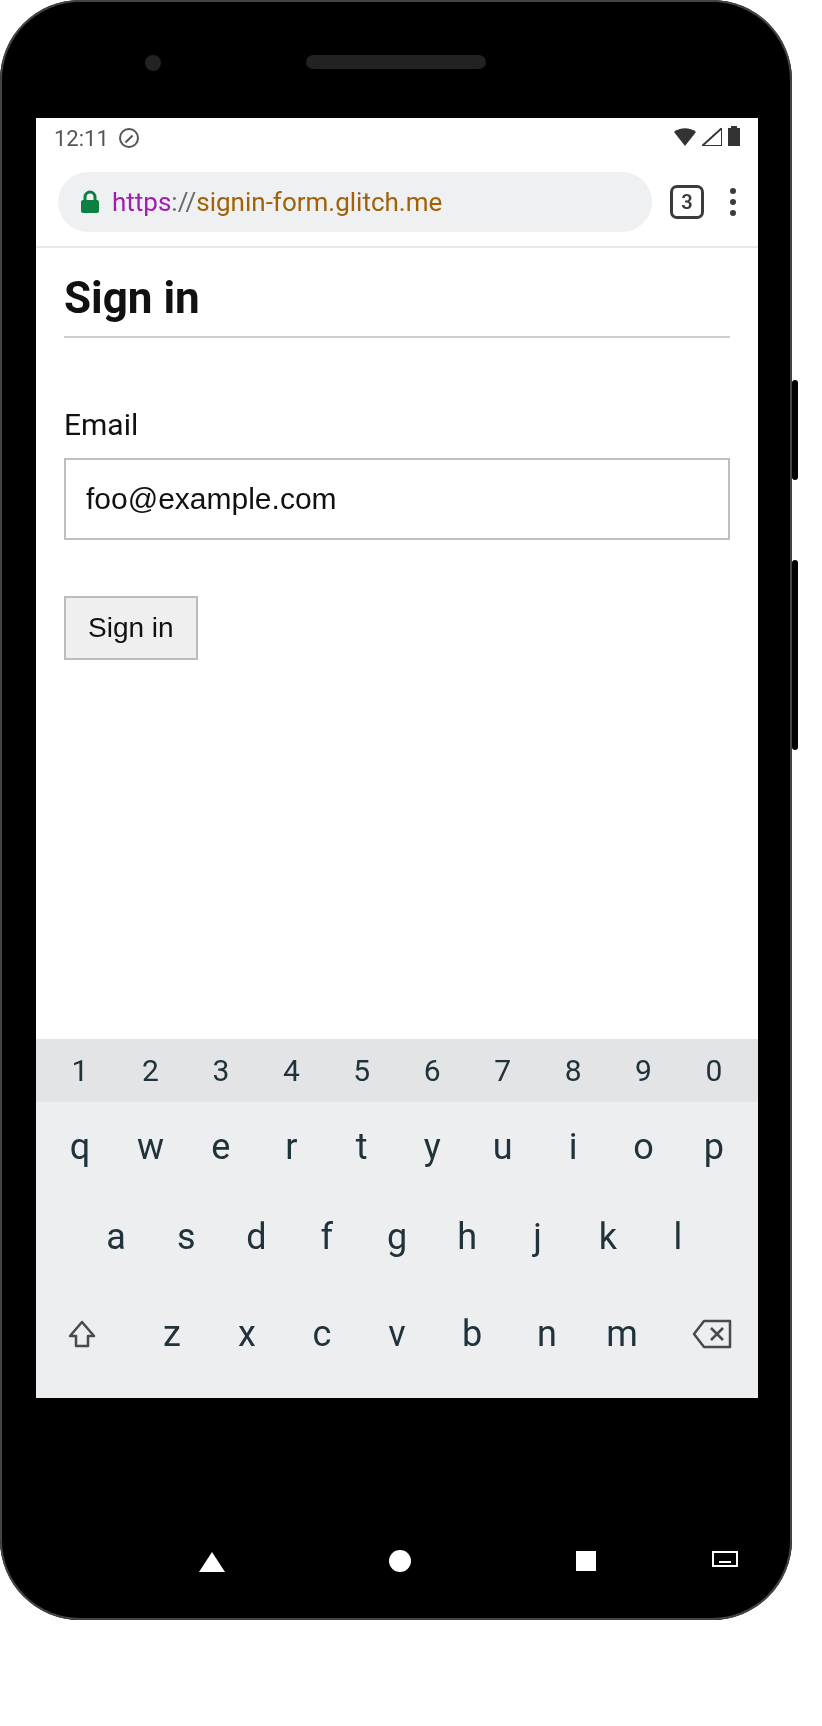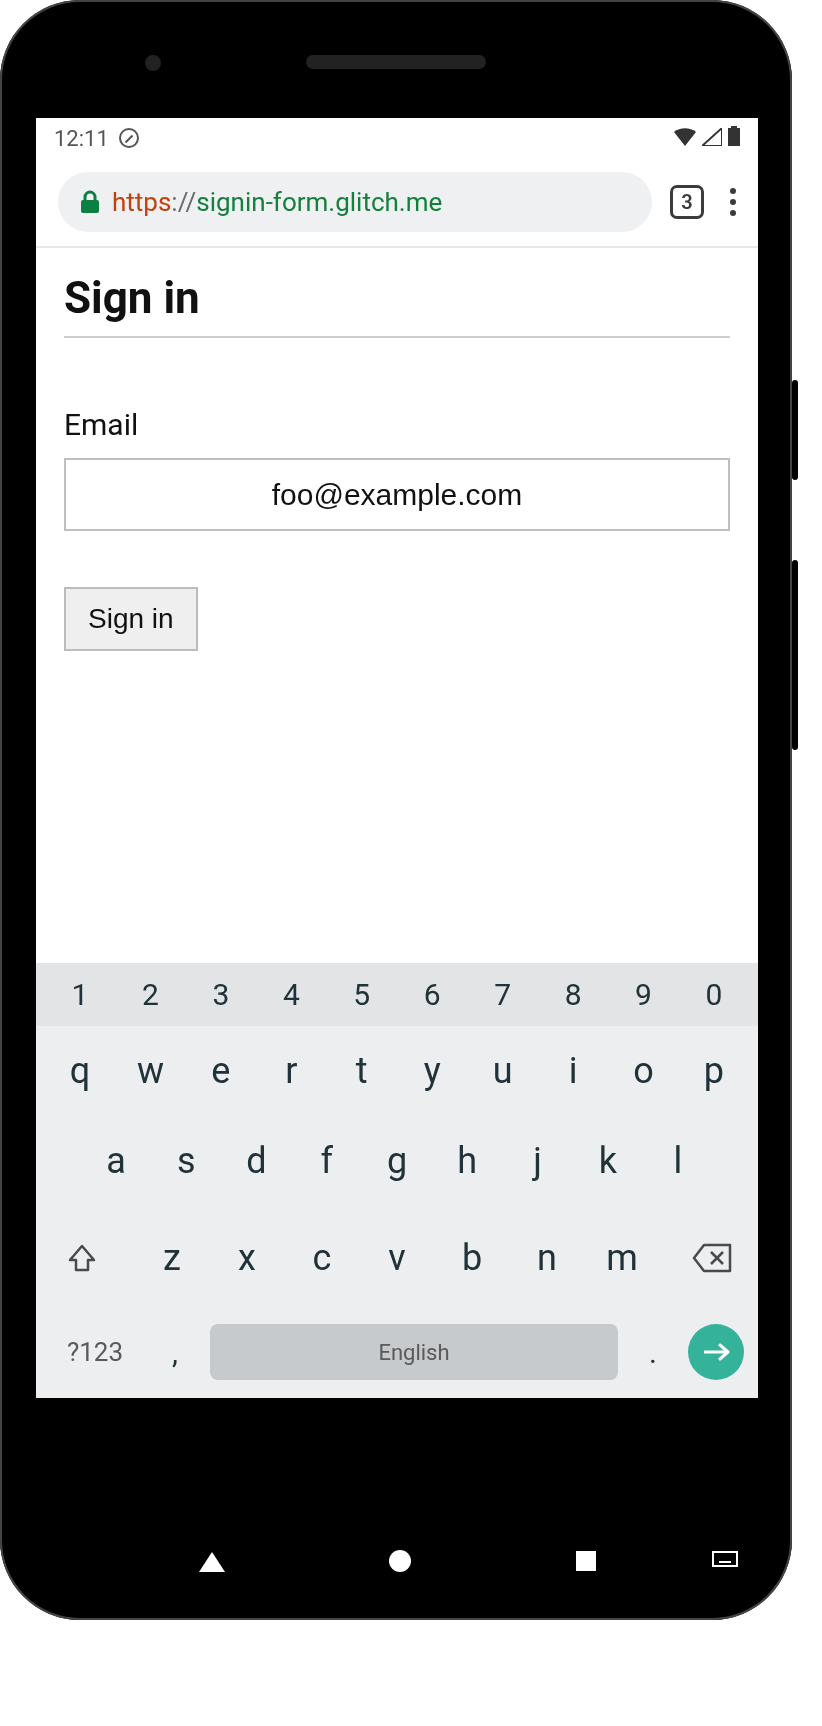--- a/index.html
+++ b/index.html
@@ -84,23 +84,23 @@
     height:60px;
     background:#eef0f2;
     border-radius:30px;
     display:flex;
     align-items:center;
     padding:0 22px;
     gap:12px;
     font-size:26px;
   }
   .lock-icon svg { display:block; }
-  .url-scheme { color:#c2410c;text-align:right; }
+  .url-scheme { color:#a21caf;text-align:right; }
   .url-sep { color:#6a6a6a; }
-  .url-host { color:#15803d; }
+  .url-host { color:#a16207; }
   .tab-count {
     width:34px; height:34px;
     border:3px solid #3b3b3b;
     border-radius:7px;
     display:flex; align-items:center; justify-content:center;
     font-size:20px; font-weight:600; color:#3b3b3b;
   }
   .dots { display:flex; flex-direction:column; gap:5px; padding:0 8px;}
   .dots span { width:6px; height:6px; background:#3b3b3b; border-radius:50%; }
 
@@ -113,28 +113,27 @@
     font-weight:700;
     margin: 6px 0 12px 0;
     color:#111;
   }
   .title-rule { border:none; border-top:2px solid #cfcfcf; margin:0; }
 
   .form-group { margin-top:69px; }
   .form-label { font-size:30px; color:#111; display:block; margin-bottom:16px; }
   .text-input {
     width:100%;
-    height:73px;
+    height:82px;
     border:2px solid #bfbfbf;
     background:#fff;
     padding:0 20px;
     font-size:30px;
     color:#111;
     outline:none;
-    text-align:center;
   }
   .text-input.focused { border:2px solid #e5a33a; }
   .dots-mask { letter-spacing:4px; font-size:22px; font-weight:700; color:#111; }
 
   .signin-btn {
     margin-top:56px;
     background:#efefef;
     border:2px solid #bcbcbc;
     font-size:28px;
     color:#111;
@@ -305,32 +304,20 @@
           <span class="k">c</span>
           <span class="k">v</span>
           <span class="k">b</span>
           <span class="k">n</span>
           <span class="k">m</span>
         </div>
         <span class="bksp-key">
           <svg width="40" height="30" viewBox="0 0 40 30">
               <path d="M12 2 L38 2 L38 28 L12 28 L2 15 Z" fill="none" stroke="#4a4a4a" stroke-width="2.5" stroke-linejoin="round"></path>
               <path d="M19 9 L31 21 M31 9 L19 21" stroke="#4a4a4a" stroke-width="2.5"></path>
-            </svg>
-        </span>
-      </div>
-      <div class="kbd-bottom">
-        <span class="mode-key">?123</span>
-        <span class="comma-key">,</span>
-        <span class="space-key">English</span>
-        <span class="period-key">.</span>
-        <span class="enter-key">
-          <svg width="28" height="20" viewBox="0 0 28 20">
-              <line x1="2" y1="10" x2="26" y2="10" stroke="#fff" stroke-width="3"></line>
-              <path d="M18 3 L26 10 L18 17" fill="none" stroke="#fff" stroke-width="3" stroke-linecap="round" stroke-linejoin="round"></path>
             </svg>
         </span>
       </div>
     </div>
 
   </div>
 
   <div style="position:absolute; bottom:42px; left:36px; width:722px; display:flex; align-items:center; justify-content:space-evenly;">
     <span class="nav-k">
       <svg width="30" height="26" viewBox="0 0 30 26">

